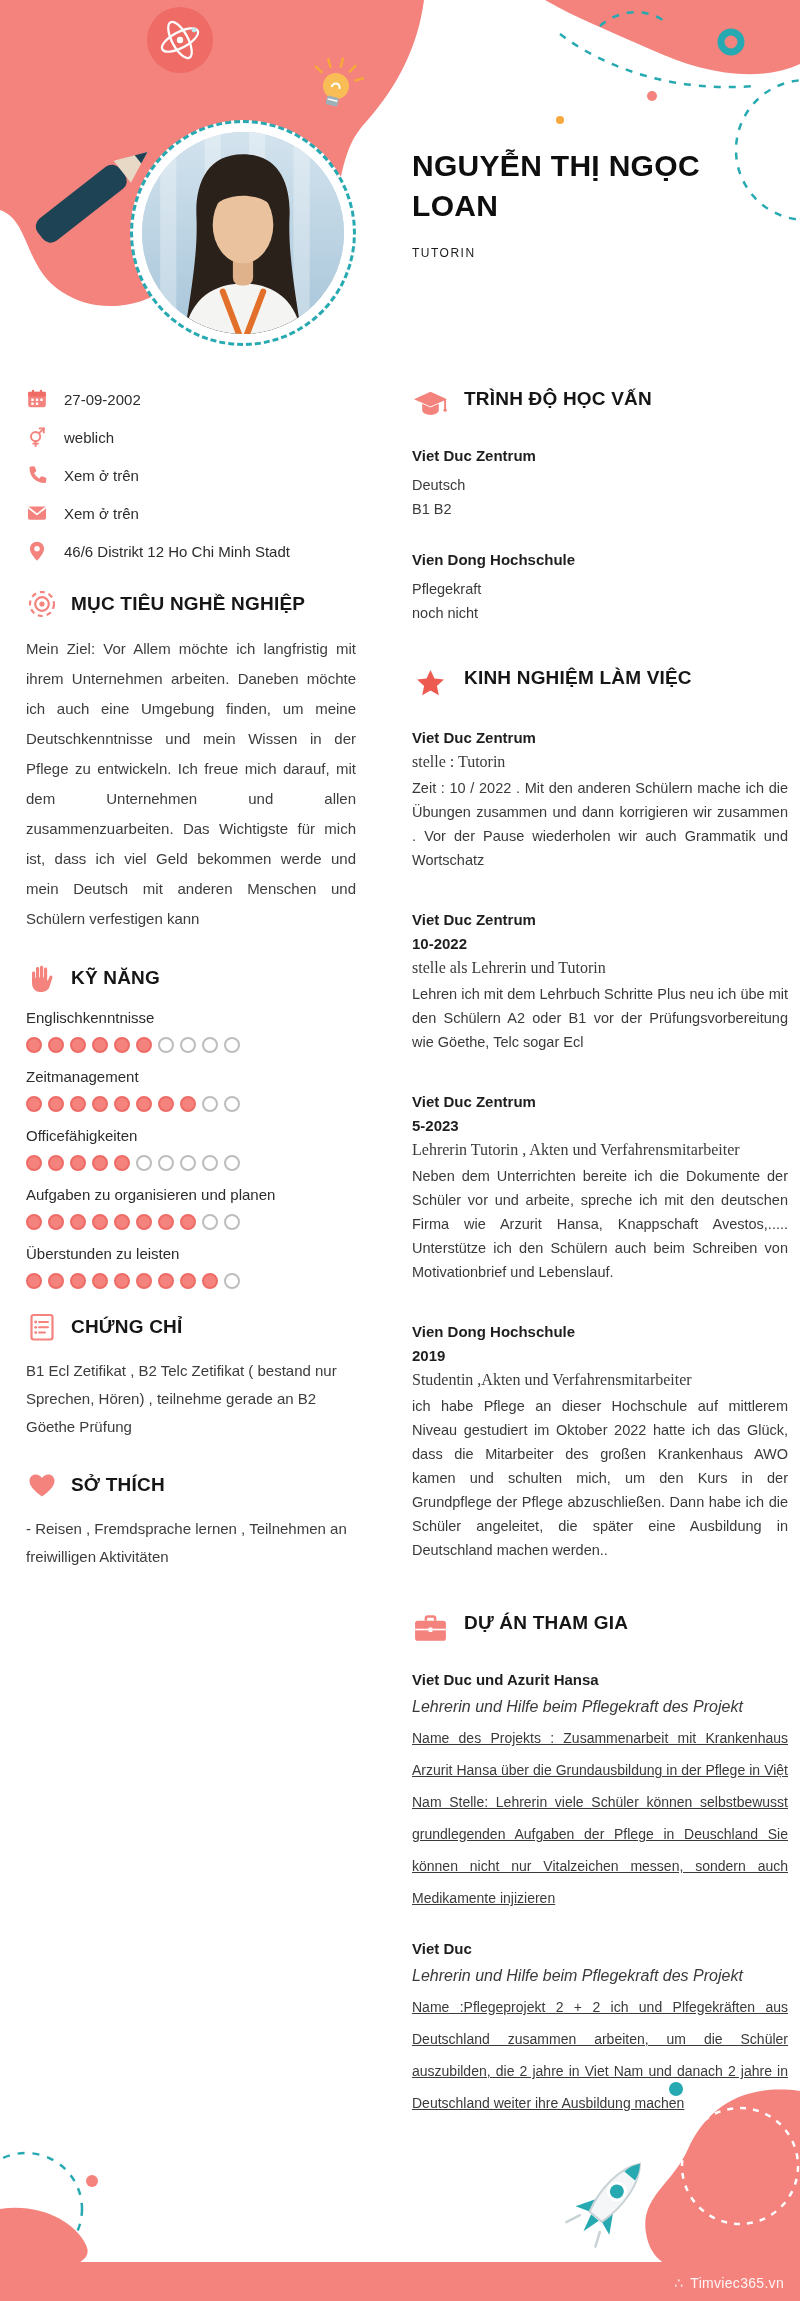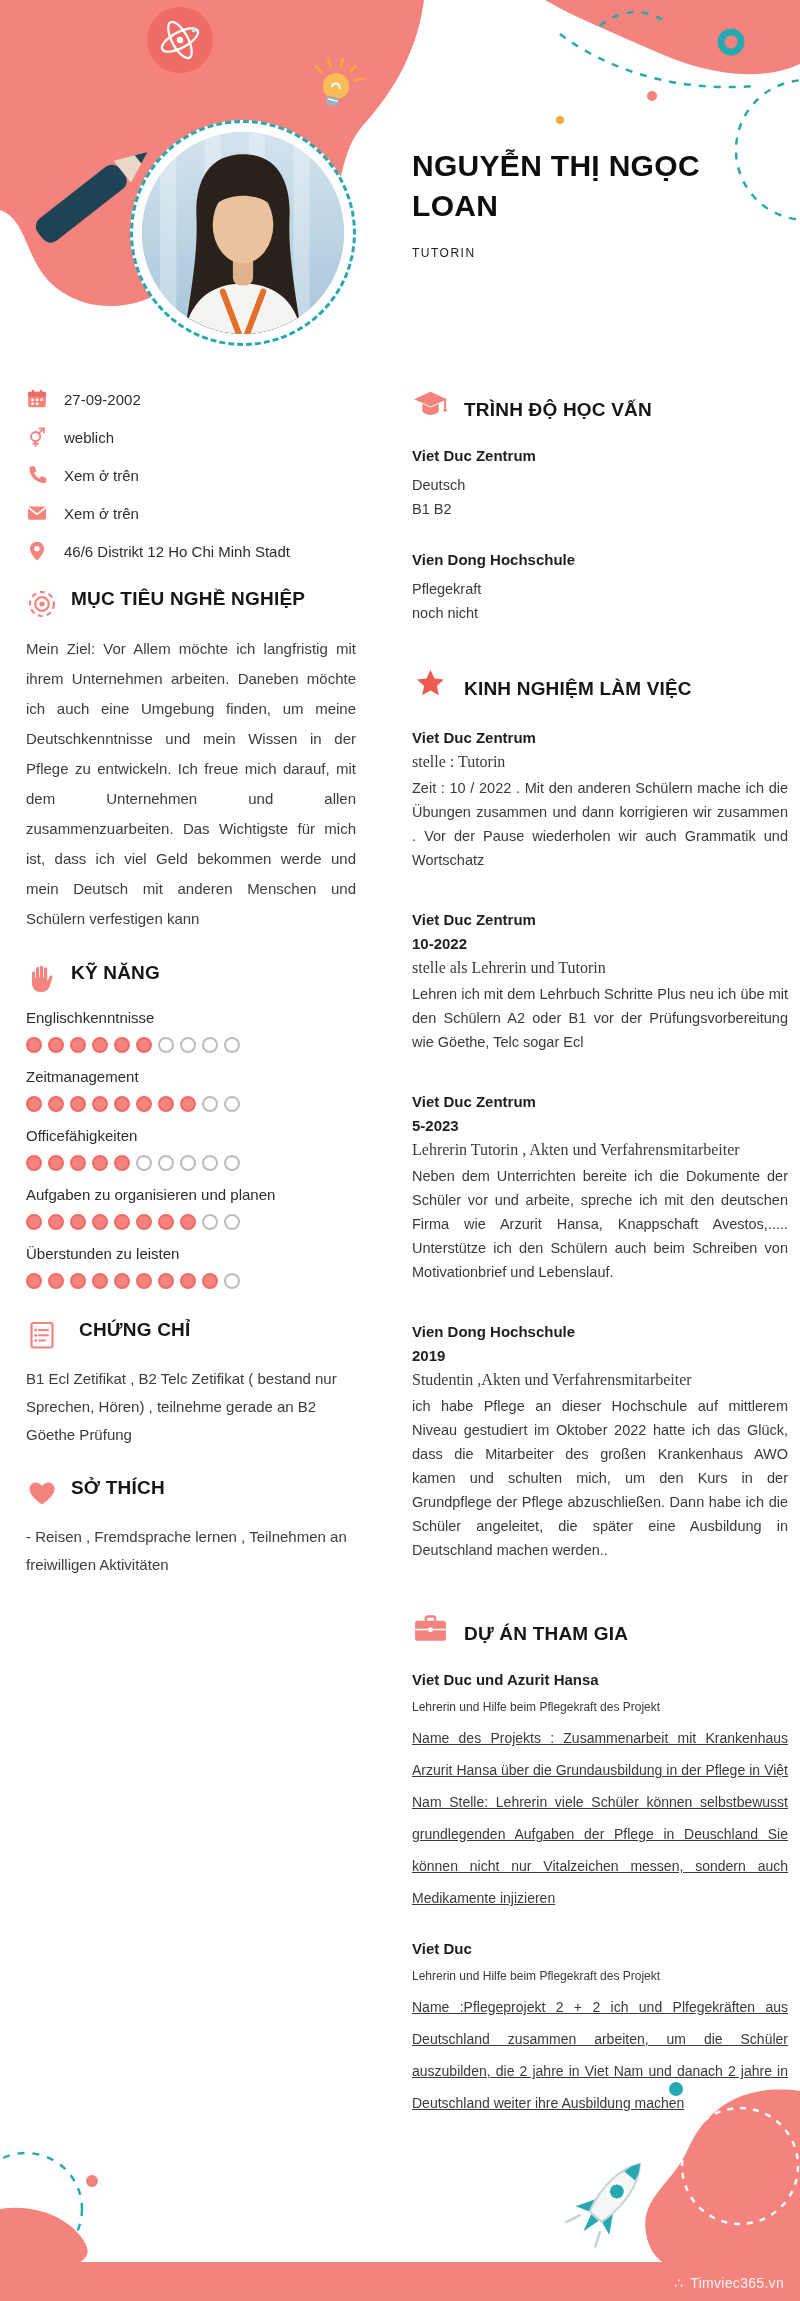--- a/index.html
+++ b/index.html
@@ -33,25 +33,25 @@
   .col-left{flex:none;width:330px;margin-left:26px;}
   .col-right{flex:1;margin-left:56px;margin-right:12px;}
 
   
   .contact-row{display:flex;align-items:center;margin-bottom:16px;}
   .cicon{width:22px;height:22px;margin-right:16px;flex:none;display:flex;}
   .cicon svg{width:100%;height:100%;}
   .ctext{font-size:15px;color:#2c2c2c;}
 
   
-  .sec-head{display:flex;margin:26px 0 14px;}
+  .sec-head{display:flex;align-items:center;margin:26px 0 14px;}
   .sec-head .hicon{width:32px;height:32px;margin-right:13px;flex:none;display:flex;}
   .sec-head .hicon svg{width:100%;height:100%;}
   .htext{font-size:19px;font-weight:700;color:var(--ink);letter-spacing:.2px;}
-  .r-head{display:flex;align-items:flex-end;margin:0 0 26px;}
+  .r-head{display:flex;align-items:flex-start;margin:0 0 26px;}
   .r-head .hicon{width:37px;height:33px;margin-right:15px;flex:none;display:flex;}
   .r-head .hicon svg{width:100%;height:100%;}
   .gap-top{margin-top:42px;}
 
   .para{font-size:15px;line-height:30px;text-align:justify;color:#3c3c3c;}
 
   
   .skill{margin-top:15px;}
   .skill-label{font-size:15px;color:#2c2c2c;margin-bottom:11px;}
   .dots{display:flex;gap:6px;}
@@ -63,21 +63,21 @@
   
   .edu-item{margin-bottom:30px;}
   .edu-school{font-weight:700;font-size:15px;color:#1e1e1e;margin-bottom:9px;}
   .edu-line{font-size:14.5px;line-height:24px;}
   .exp-item{margin-bottom:36px;}
   .exp-company,.exp-period{font-weight:700;font-size:15px;line-height:24px;color:#1e1e1e;}
   .exp-role{font-size:16px;line-height:24px;font-family:Liberation Serif, serif;}
   .exp-desc{font-size:14.5px;line-height:24px;text-align:justify;margin-top:2px;}
   .proj-item{margin-bottom:26px;}
   .proj-name{font-weight:700;font-size:15px;color:#1e1e1e;margin-bottom:7px;}
-  .proj-role{font-size:12px;line-height:24px;margin-bottom:3px;}
+  .proj-role{font-size:16px;line-height:24px;margin-bottom:3px;font-style:italic;}
   .proj-desc{font-size:14px;line-height:32px;text-align:justify;text-decoration:underline;}
 
   
   .watermark{position:absolute;right:16px;bottom:10px;color:#fff;opacity:.92;font-size:14px;
     display:flex;align-items:center;gap:7px;letter-spacing:.3px;}
 </style>
 </head>
 <body>
 
 <div class="page">
@@ -319,21 +319,21 @@
               <span class="dot filled"></span>
               <span class="dot filled"></span>
               <span class="dot filled"></span>
               <span class="dot filled"></span>
               <span class="dot"></span>
             </div>
         </div>
       </div>
 
       <div>
-        <div class="sec-head" style="margin-top:30px;gap:8px;">
+        <div class="sec-head" style="margin-top:22px;">
           <span class="hicon">
             <svg viewBox="0 0 32 32">
                 <rect x="5.5" y="4" width="21" height="24.5" rx="2.2" style="fill:none;stroke:var(--coral);stroke-width:2.2"></rect>
                 <g style="stroke:var(--coral);stroke-width:2;stroke-linecap:round">
                   <line x1="13" y1="11" x2="22" y2="11"></line>
                   <line x1="13" y1="16.3" x2="22" y2="16.3"></line>
                   <line x1="13" y1="21.6" x2="19" y2="21.6"></line>
                 </g>
                 <g class="fc">
                   <circle cx="9.7" cy="11" r="1.4"></circle>

